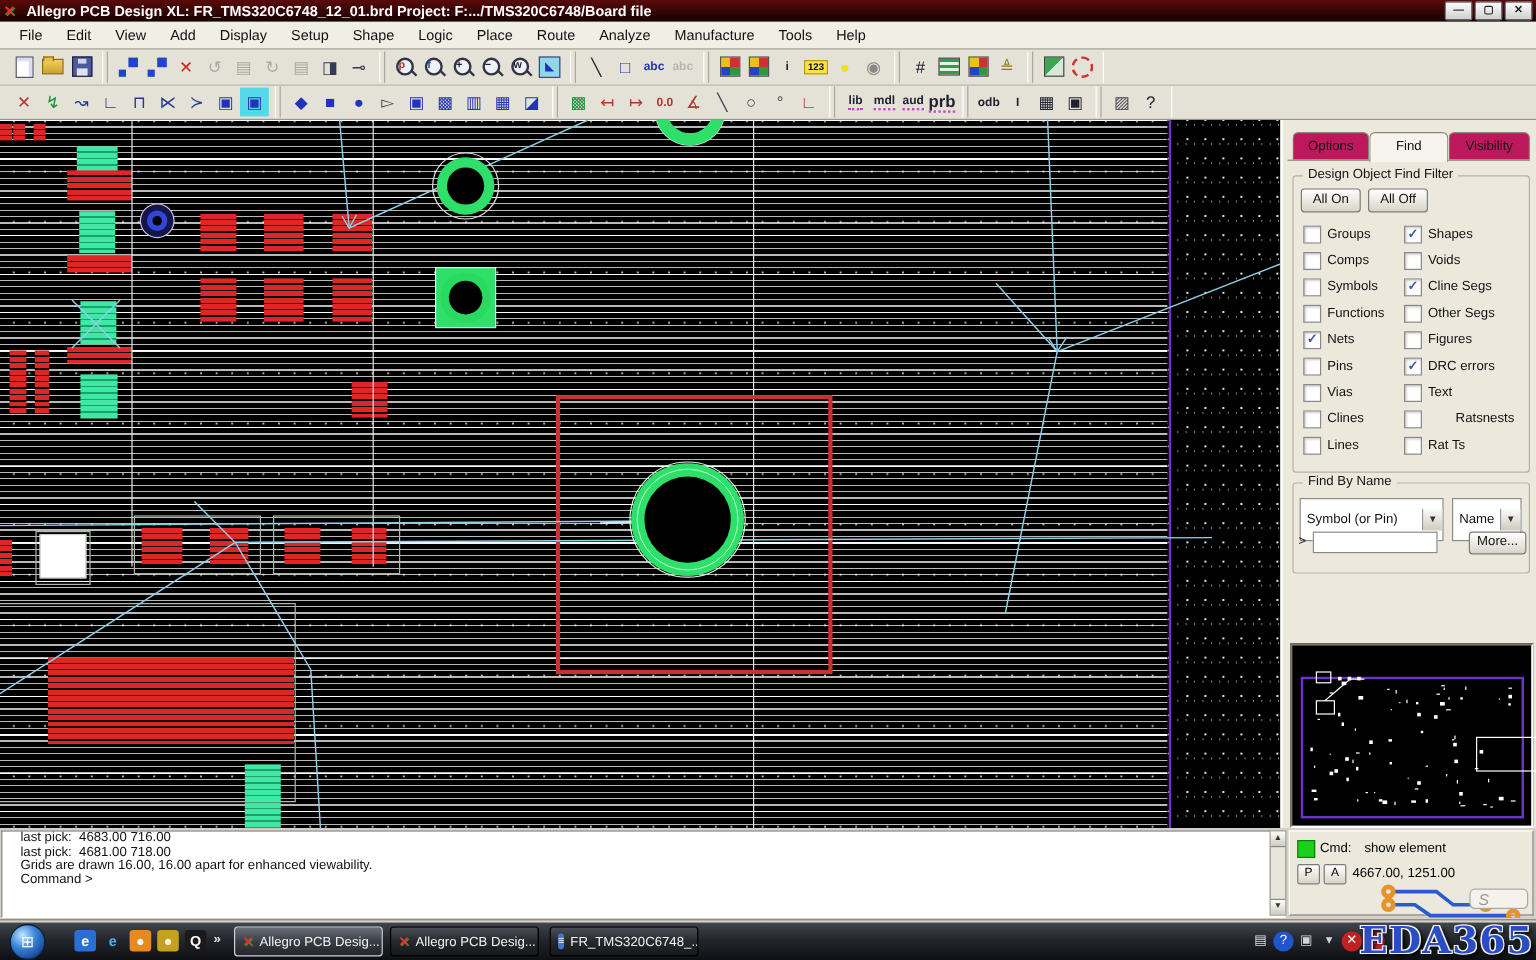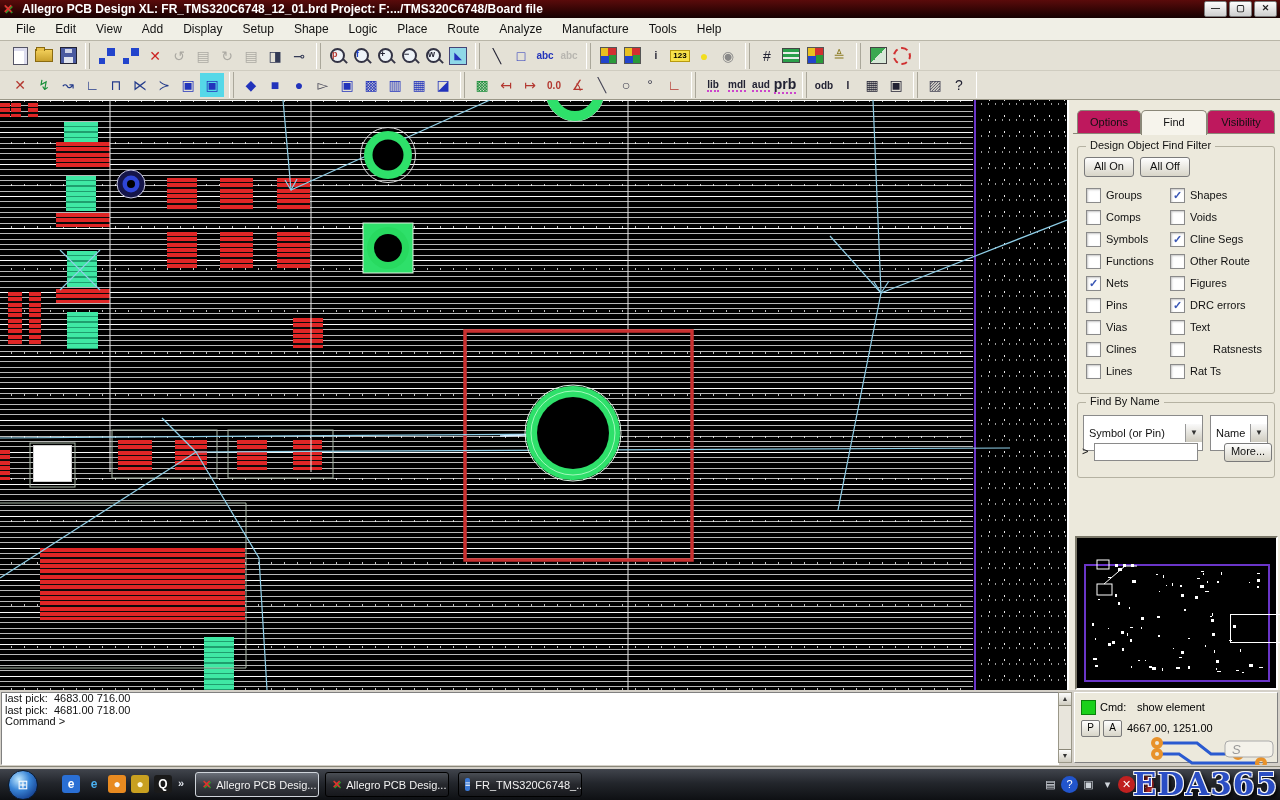--- a/index.html
+++ b/index.html
@@ -90,21 +90,21 @@
     font-size:11px;padding:0 3px;font-family:"Liberation Sans",sans-serif;}
   #minimap{position:absolute;left:6px;top:436px;width:199px;height:150px;background:#000;
     border:2px solid;border-color:#7a7768 #fff #fff #7a7768;}
   #mmboard{position:absolute;left:7px;top:26px;width:182px;height:114px;border:2px solid #6a35c8;}
   .speck{position:absolute;background:#fff;}
   #mmview{position:absolute;left:153px;top:76px;width:50px;height:27px;border:1px solid #fff;}
 
   
   #consolebar{position:absolute;left:0;top:690px;width:1280px;height:76px;background:#d4d0c8;}
   #console{position:absolute;left:1px;top:2px;width:1056px;height:71px;background:#fff;
-    border:1px solid;border-color:#808080 #fff #fff #808080;overflow:hidden;}
+    border:1px solid;border-color:#808080 #fff #fff #808080;overflow:hidden;padding-left:12px;}
   .conline{font-size:11px;line-height:11.5px;color:#111;padding-left:3px;white-space:pre;}
   #conscroll{position:absolute;left:1058px;top:2px;width:14px;height:71px;background:#e8e5dc;border:1px solid #9a9788;box-sizing:border-box;}
   .scrbtn{width:12px;height:12px;background:linear-gradient(#fdfdfd,#cfccc0);border-bottom:1px solid #8a8778;
     font-size:7px;text-align:center;line-height:12px;color:#333;}
   .scrbtn.dn{position:absolute;bottom:0;border-top:1px solid #8a8778;border-bottom:none;}
   #cmdpanel{position:absolute;left:1074px;top:2px;width:204px;height:71px;background:#ece9dc;
     border:1px solid;border-color:#fff #808080 #808080 #fff;box-sizing:border-box;font-size:11px;}
   #cmdgreen{position:absolute;left:6px;top:7px;width:13px;height:13px;background:#1ad01a;border:1px solid #0a800a;}
   .minibtn{position:absolute;width:17px;height:15px;background:linear-gradient(#fefefe,#d8d5c8);
     border:1px solid #7a7a7a;border-radius:2px;font-size:10px;text-align:center;line-height:14px;}
@@ -574,21 +574,21 @@
           <div class="cbrow" style="left: 92px; top: 60px;">
             <span class="cbbox"></span>
             <span>Voids</span>
           </div>
           <div class="cbrow" style="left: 92px; top: 82px;">
             <span class="cbbox">✓</span>
             <span>Cline Segs</span>
           </div>
           <div class="cbrow" style="left: 92px; top: 104px;">
             <span class="cbbox"></span>
-            <span>Other Route</span>
+            <span>Other Segs</span>
           </div>
           <div class="cbrow" style="left: 92px; top: 126px;">
             <span class="cbbox"></span>
             <span>Figures</span>
           </div>
           <div class="cbrow" style="left: 92px; top: 148px;">
             <span class="cbbox">✓</span>
             <span>DRC errors</span>
           </div>
           <div class="cbrow" style="left: 92px; top: 170px;">
@@ -707,20 +707,21 @@
         <span class="speck" style="left: 40.8748px; top: 30.1872px; width: 4px; height: 3px;"></span>
         <span class="speck" style="left: 125.72px; top: 35.1215px; width: 1px; height: 2px;"></span>
         <span class="speck" style="left: 111.224px; top: 128.22px; width: 2px; height: 3px;"></span>
       </div>
   </div>
 
   <div id="consolebar">
     <div id="console">
         <div class="conline">last pick:  4683.00 716.00</div>
         <div class="conline">last pick:  4681.00 718.00</div>
+        <div class="conline">Grids are drawn 16.00, 16.00 apart for enhanced viewability.</div>
         <div class="conline">Command &gt;</div>
       </div>
     <div id="conscroll">
       <div class="scrbtn">▲</div>
       <div class="scrbtn dn">▼</div>
     </div>
     <div id="cmdpanel">
       <div id="cmdgreen"></div>
       <span style="position:absolute;left:25px;top:8px;">Cmd:</span>
       <span style="position:absolute;left:62px;top:8px;">show element</span>

